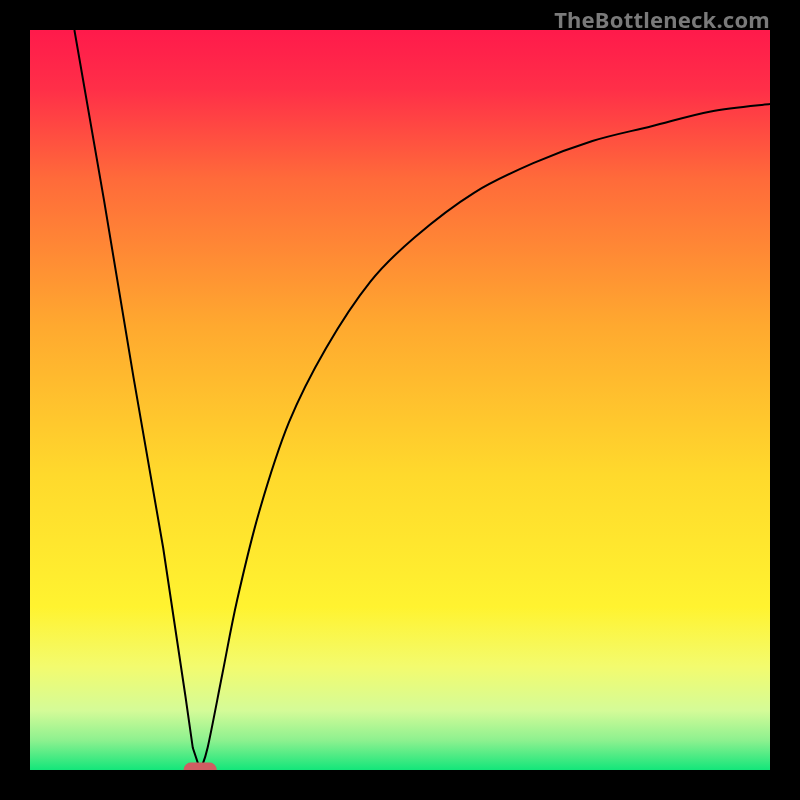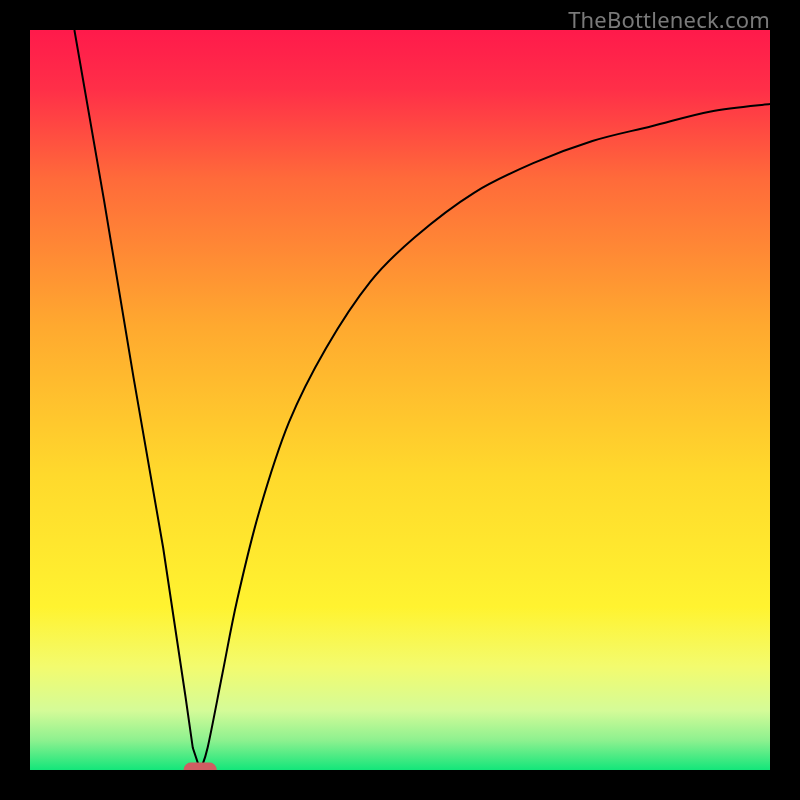--- a/index.html
+++ b/index.html
@@ -23,21 +23,21 @@
     top: 30px;
     width: 740px;
     height: 740px;
   }
   .attribution {
     position: absolute;
     top: 4px;
     right: 30px;
     color: #7a7a7a;
     font-size: 22px;
-    font-weight: 400;
+    font-weight: 700;
     letter-spacing: 0.2px;
   }
 </style>
 </head>
 <body>
 
 <div class="frame">
   <svg class="plot" viewBox="0 0 100 100" preserveAspectRatio="none">
     <defs>
       <linearGradient id="bg-grad" x1="0" y1="0" x2="0" y2="1">

